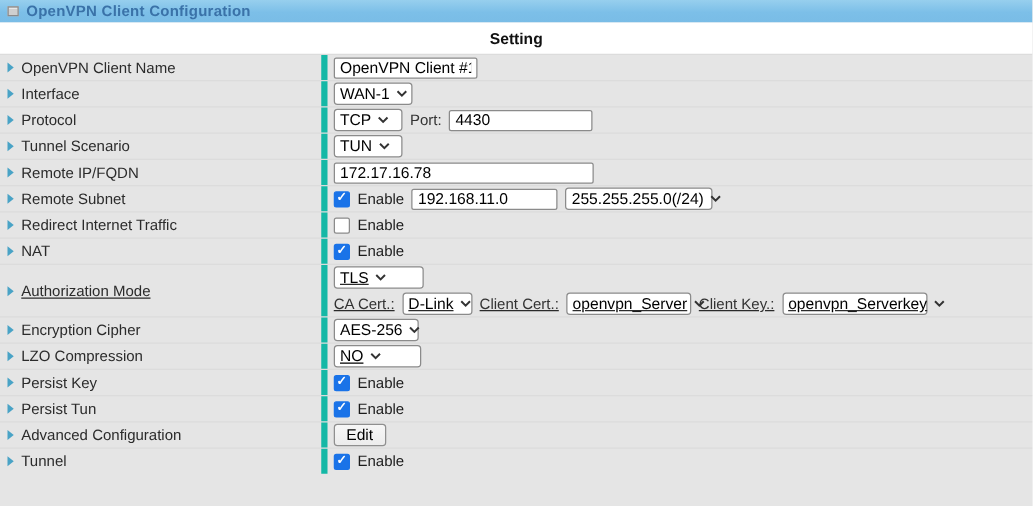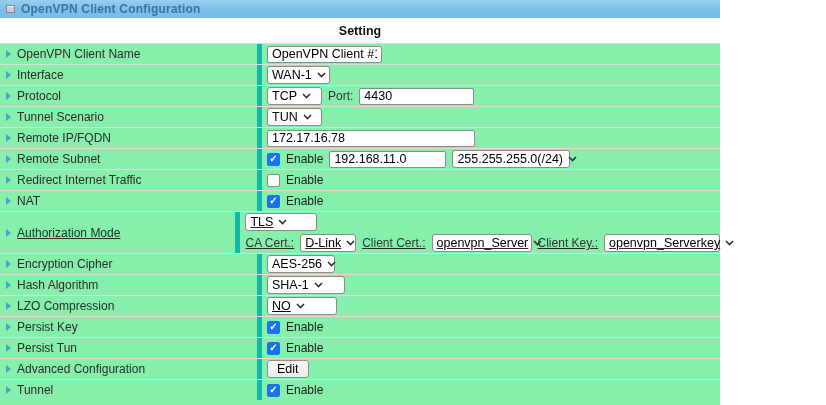--- a/index.html
+++ b/index.html
@@ -2,21 +2,21 @@
 <html><head>
 <meta charset="utf-8">
 <style>
   * { box-sizing: border-box; margin: 0; padding: 0; }
   html, body {
     width: 826px; height: 405px; overflow: hidden;
     background: #fff;
     font-family: "Liberation Sans", sans-serif;
     font-size: 12px; color: #2b2b2b;
   }
-  .panel { width: 720px; height: 405px; background: #86efac; }
+  .panel { width: 826px; height: 405px; background: #e5e5e5; }
 
   
   .title-bar {
     height: 18px;
     background: linear-gradient(180deg, #97cfee 0%, #7cbfe8 55%, #79bce6 100%);
     display: flex; align-items: center; padding: 0 6px; gap: 6px;
   }
   .title-icon {
     width: 9px; height: 8px; flex: 0 0 auto;
     background: #cfcfcf; border: 1px solid #8a8a8a;
@@ -269,34 +269,20 @@
     <div class="cell-setting">
       <span class="sel sw68">
         <span>AES-256</span>
         <svg class="chev" width="9" height="6" viewBox="0 0 9 6">
             <path d="M1 1l3.5 3.5L8 1" fill="none" stroke="#333" stroke-width="1.6"></path>
           </svg>
       </span>
     </div>
   </div>
 
-  <div class="row">
-    <div class="cell-item">
-      <span class="bullet"></span>
-      <span class="item-label">Hash Algorithm</span>
-    </div>
-    <div class="cell-setting">
-      <span class="sel sw78">
-        <span>SHA-1</span>
-        <svg class="chev" width="9" height="6" viewBox="0 0 9 6">
-            <path d="M1 1l3.5 3.5L8 1" fill="none" stroke="#333" stroke-width="1.6"></path>
-          </svg>
-      </span>
-    </div>
-  </div>
 
   <div class="row">
     <div class="cell-item">
       <span class="bullet"></span>
       <span class="item-label">LZO Compression</span>
     </div>
     <div class="cell-setting">
       <span class="sel sw70">
         <span>NO</span>
         <svg class="chev" width="9" height="6" viewBox="0 0 9 6">

